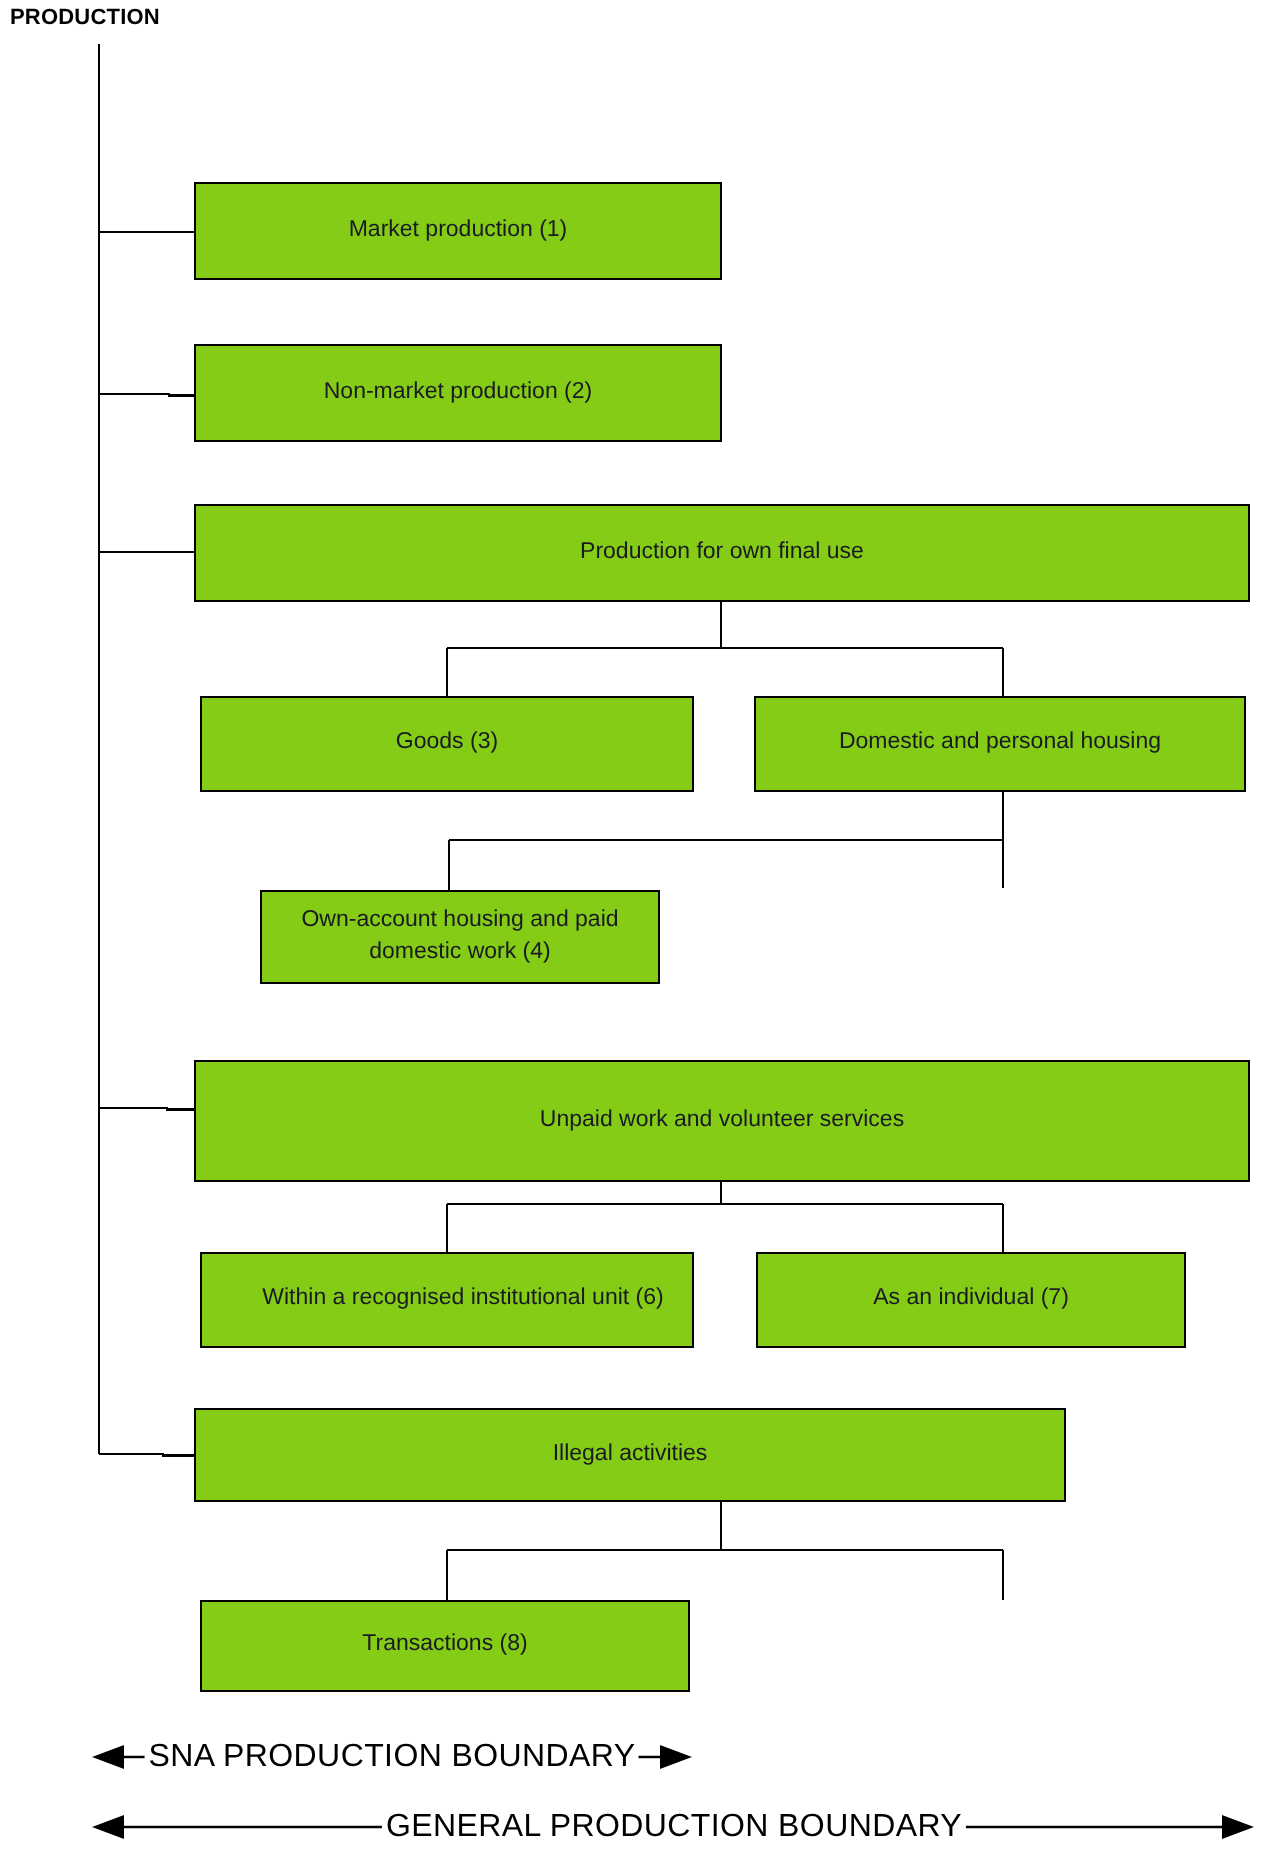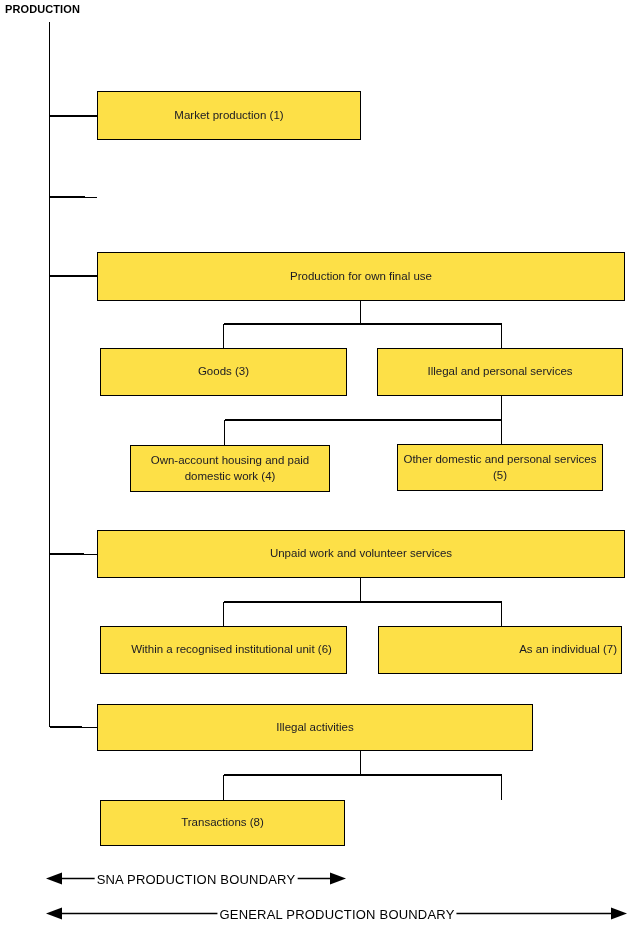--- a/index.html
+++ b/index.html
@@ -19,21 +19,21 @@
     position: absolute;
     left: 0;
     top: 0;
     width: 631px;
     height: 929px;
   }
   .node {
     position: absolute;
     box-sizing: border-box;
     border: 1px solid #000000;
-    background: #fde047;
+    background: #84cc16;
     display: flex;
     align-items: center;
     justify-content: center;
     text-align: center;
     font-size: 11.5px;
     color: #1a1a24;
     line-height: 1.35;
     padding: 2px 4px;
   }
   .node span {
@@ -44,21 +44,21 @@
     left: 5px;
     top: 3px;
     font-size: 11px;
     font-weight: bold;
     color: #000000;
     letter-spacing: 0.1px;
     white-space: nowrap;
   }
   .boundary-label {
     position: absolute;
-    font-size: 13px;
+    font-size: 16px;
     color: #000000;
     background: #ffffff;
     padding: 0 2px;
     white-space: nowrap;
     letter-spacing: 0.2px;
     transform: translate(-50%, -50%);
   }
 </style>
 </head>
 <body>
@@ -113,50 +113,50 @@
         <polygon points="46,913.5 62,907.5 62,919.5" stroke="none"></polygon>
         <polygon points="627,913.5 611,907.5 611,919.5" stroke="none"></polygon>
       </g>
     </g>
   </svg>
 
   <div class="node" style="left:97px; top:91px; width:264px; height:49px;">
     <span>Market production (1)</span>
   </div>
 
+  <div class="node" style="left:97px; top:172px; width:264px; height:49px;">
+    <span>Non-market production (2)</span>
+  </div>
 
   <div class="node" style="left:97px; top:252px; width:528px; height:49px;">
     <span>Production for own final use</span>
   </div>
 
   <div class="node" style="left:100px; top:348px; width:247px; height:48px;">
     <span>Goods (3)</span>
   </div>
 
   <div class="node" style="left:377px; top:348px; width:246px; height:48px;">
-    <span>Illegal and personal services</span>
+    <span>Domestic and personal housing</span>
   </div>
 
   <div class="node" style="left:130px; top:445px; width:200px; height:47px;text-align:center;">
     <span>Own-account housing and paid domestic work (4)</span>
   </div>
 
-  <div class="node" style="left:397px; top:444px; width:206px; height:47px;">
-    <span>Other domestic and personal services (5)</span>
-  </div>
 
-  <div class="node" style="left:97px; top:530px; width:528px; height:48px;">
+  <div class="node" style="left:97px; top:530px; width:528px; height:61px;">
     <span>Unpaid work and volunteer services</span>
   </div>
 
   <div class="node" style="left:100px; top:626px; width:247px; height:48px;padding-left:20px;">
     <span>Within a recognised institutional unit (6)</span>
   </div>
 
-  <div class="node" style="left:378px; top:626px; width:244px; height:48px;justify-content:flex-end;">
+  <div class="node" style="left:378px; top:626px; width:215px; height:48px;">
     <span>As an individual (7)</span>
   </div>
 
   <div class="node" style="left:97px; top:704px; width:436px; height:47px;">
     <span>Illegal activities</span>
   </div>
 
   <div class="node" style="left:100px; top:800px; width:245px; height:46px;">
     <span>Transactions (8)</span>
   </div>

